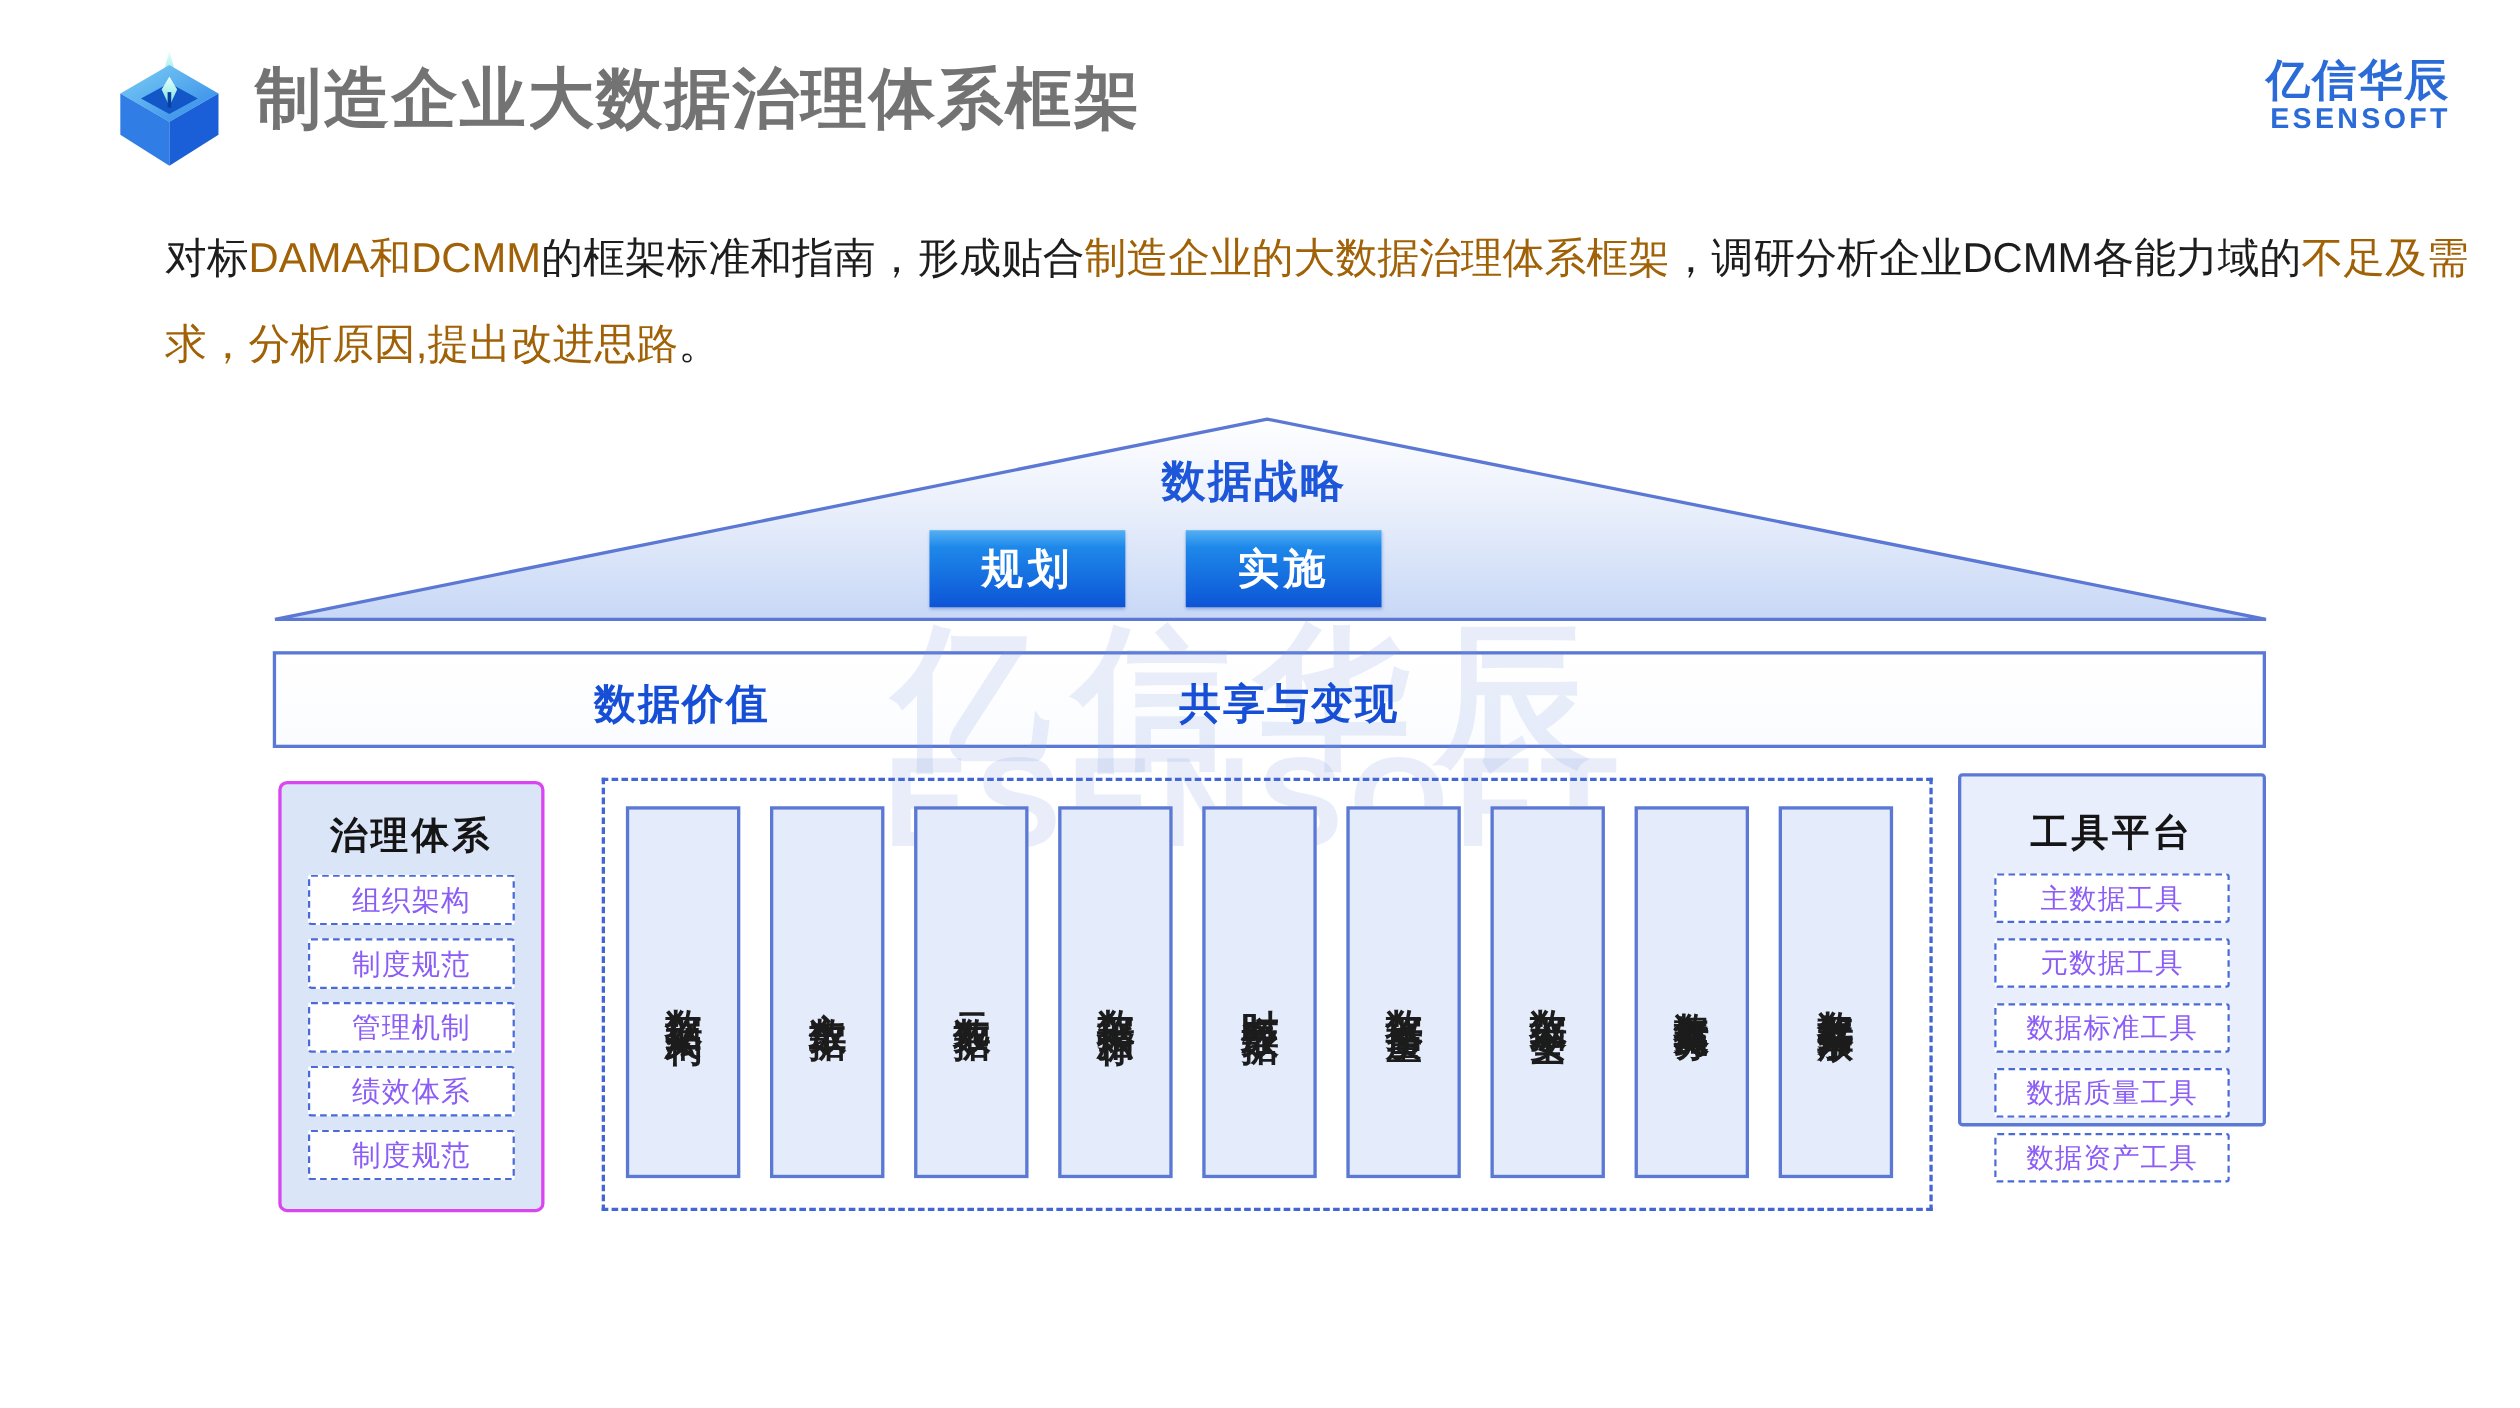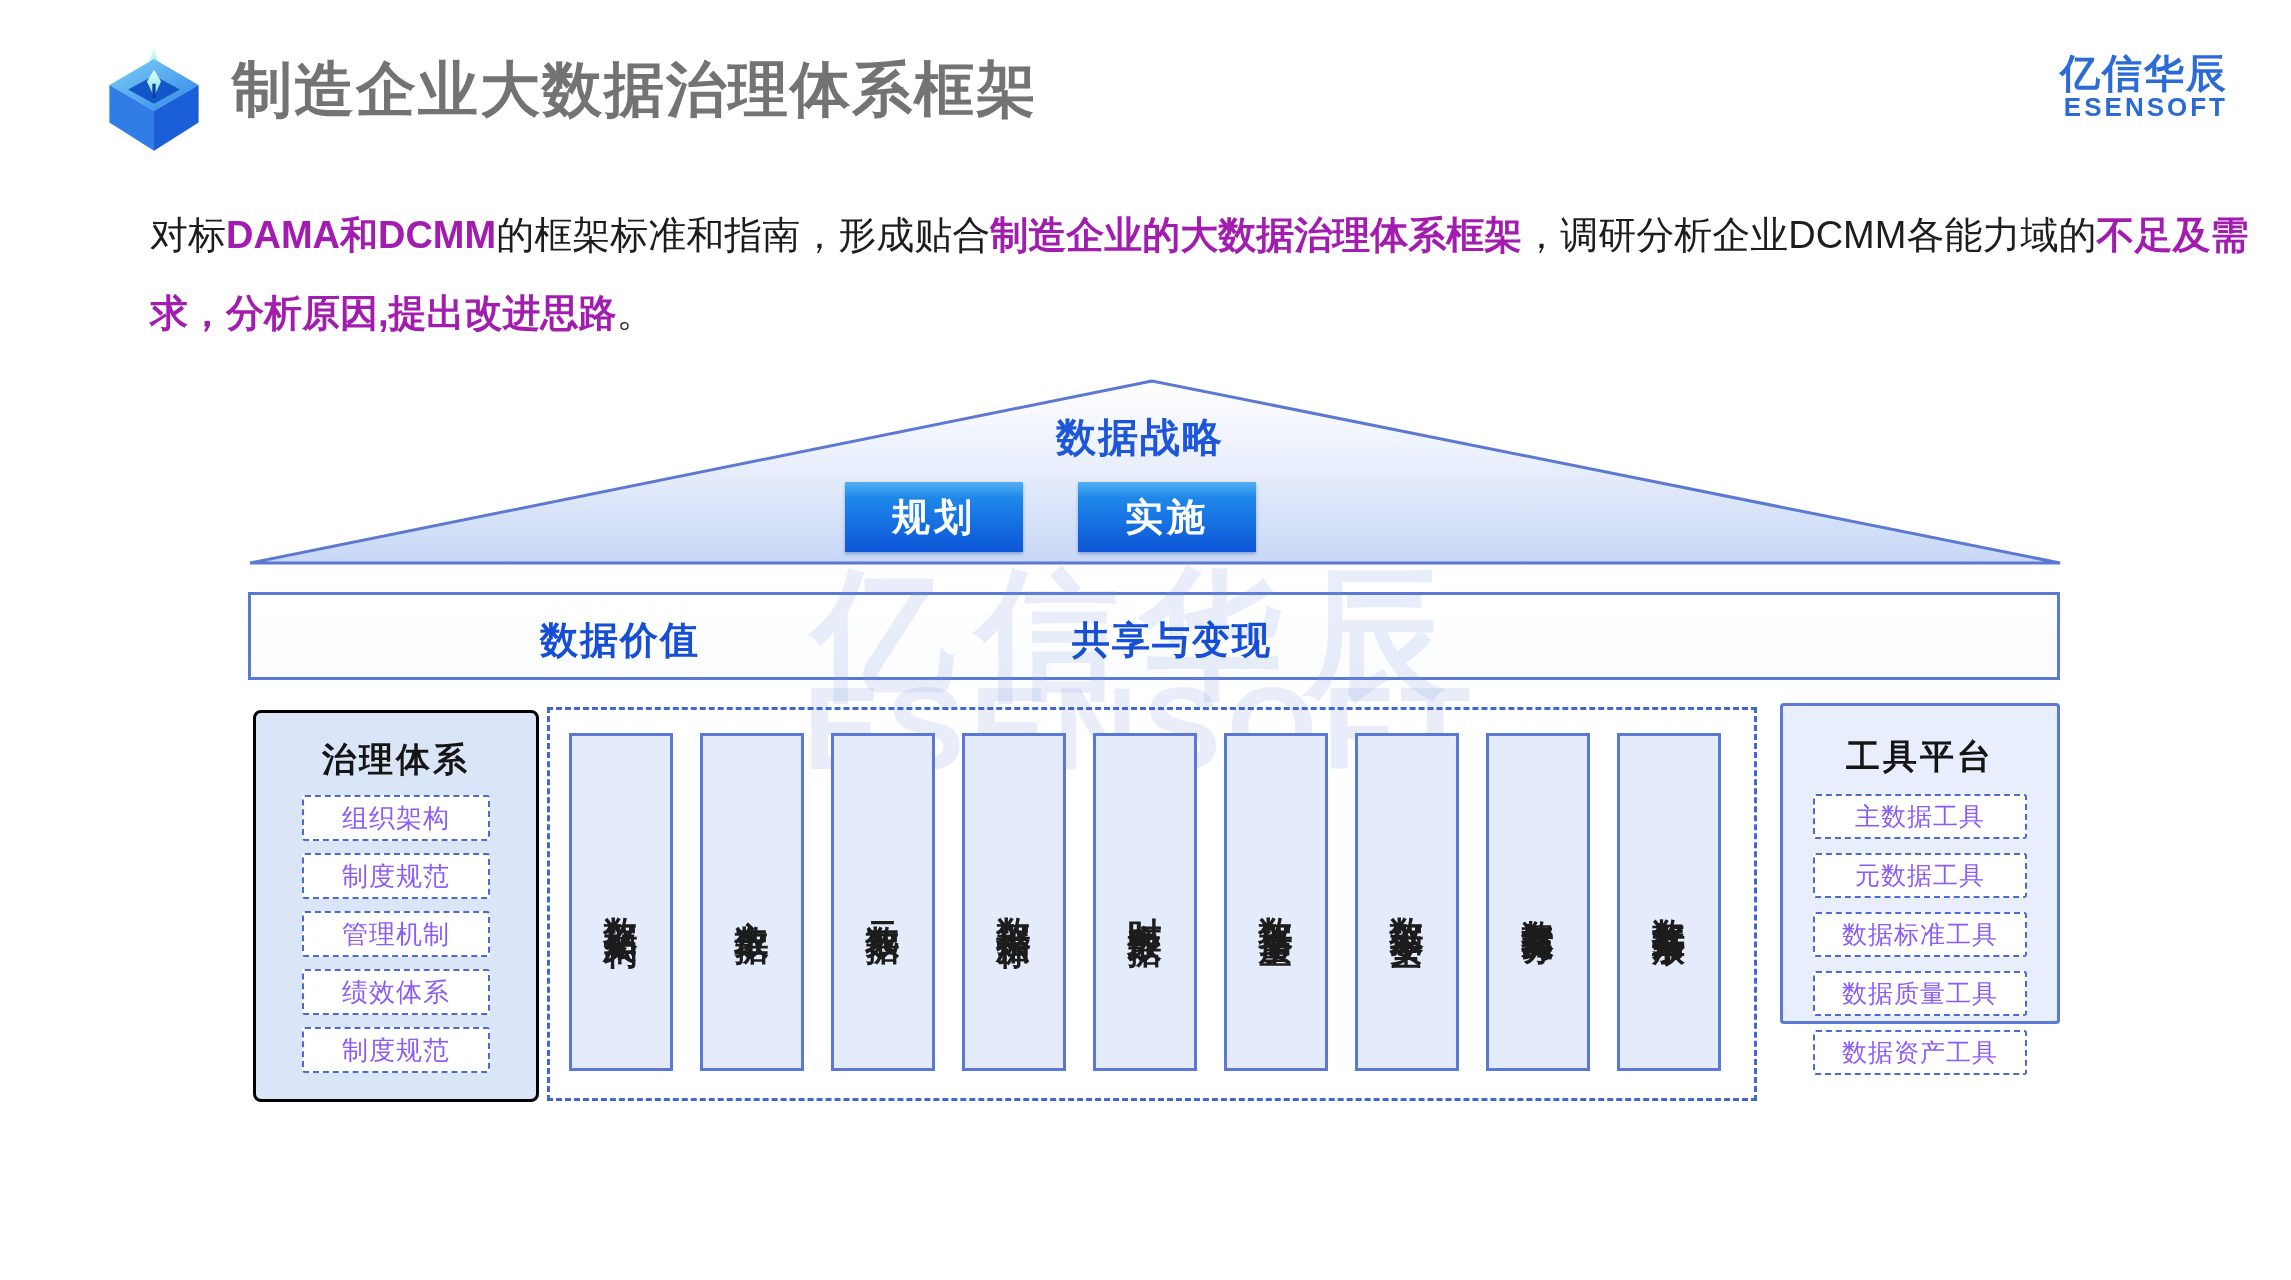--- a/index.html
+++ b/index.html
@@ -15,21 +15,21 @@
   }
   .brand{position:absolute;right:63px;top:52px;text-align:right;line-height:1.05;}
   .brand-cn{font-size:40px;font-weight:800;color:#2a6bd8;letter-spacing:2px;}
   .brand-en{font-size:26px;font-weight:800;color:#2a6bd8;letter-spacing:3px;}
   
   .intro{
     position:absolute;left:150px;top:196px;width:2080px;
     font-size:38px;line-height:78px;color:#1d1d1d;
   }
   .intro .line1{white-space:nowrap;}
-  .intro .hl{color:#a21caf;font-weight:700;}
+  .intro .hl{color:#a16207;font-weight:400;}
   
   .roof-svg{position:absolute;left:246px;top:376px;width:1818px;height:192px;z-index:1;}
   .roof-label{
     position:absolute;left:1140px;top:410px;transform:translateX(-50%);
     font-size:40px;font-weight:800;color:#1d56d8;z-index:3;white-space:nowrap;letter-spacing:2px;
   }
   .roof-btn{
     position:absolute;top:482px;width:178px;height:70px;z-index:3;
     display:flex;align-items:center;justify-content:center;
     background:linear-gradient(180deg,#55b0f3 0%,#1e88ea 22%,#0d55d6 100%);
@@ -51,22 +51,22 @@
   }
   .vl-left{left:620px;}
   .vl-right{left:1172px;}
   
   .watermark{position:absolute;z-index:2;color:#7f9ce0;opacity:.17;font-weight:800;
     left:1140px;transform:translateX(-50%);white-space:nowrap;pointer-events:none;}
   .wm-cn{top:540px;font-size:142px;letter-spacing:22px;}
   .wm-en{top:662px;font-size:116px;letter-spacing:6px;}
   
   .gov-box{
-    position:absolute;left:253px;top:710px;width:286px;height:392px;z-index:3;
-    background:#dbe5f8;border:3px solid #000000;border-radius:8px;box-sizing:border-box;
+    position:absolute;left:253px;top:710px;width:242px;height:392px;z-index:3;
+    background:#dbe5f8;border:3px solid #d946ef;border-radius:8px;box-sizing:border-box;
   }
   .panel-title{font-size:34px;font-weight:800;color:#151515;text-align:center;letter-spacing:3px;}
   .gov-box .panel-title{margin-top:24px;}
   .dashed-item{
     width:188px;height:46px;margin:12px auto 0;background:#ffffff;
     border:2px dashed #4a6ad8;border-radius:3px;box-sizing:border-box;
     display:flex;align-items:center;justify-content:center;
     font-size:26px;color:#8b5cf6;letter-spacing:1px;
   }
   .gov-box .dashed-item:first-of-type{margin-top:18px;}

